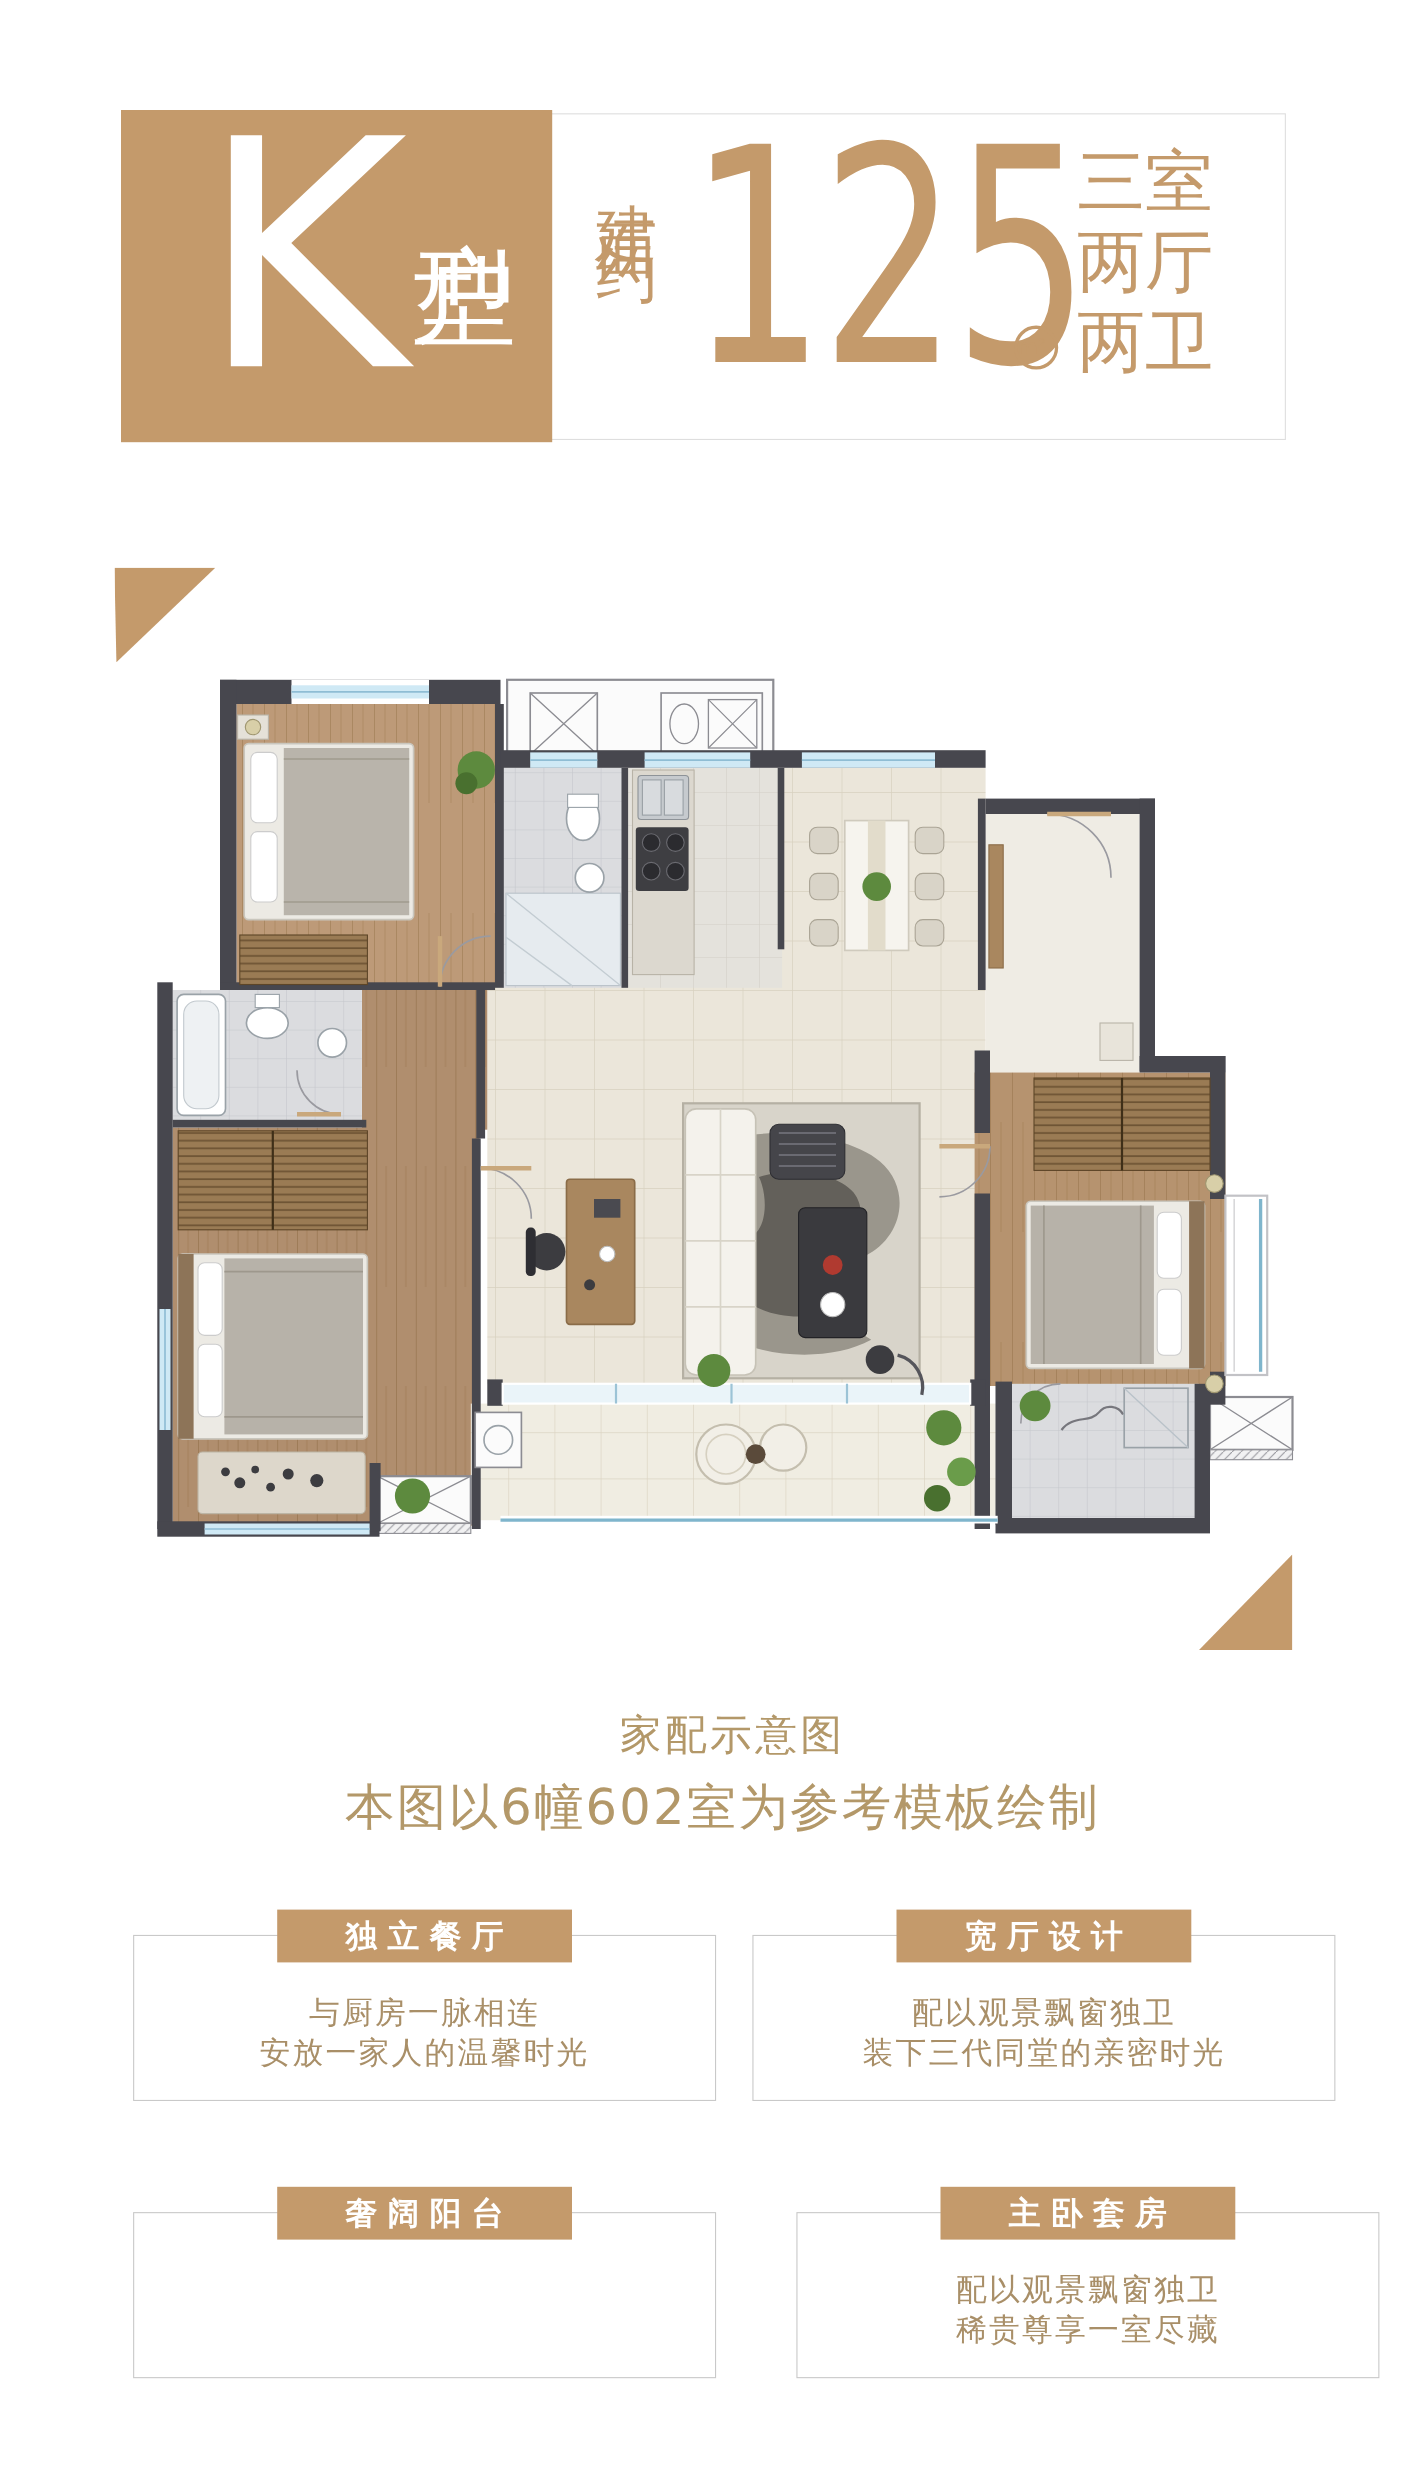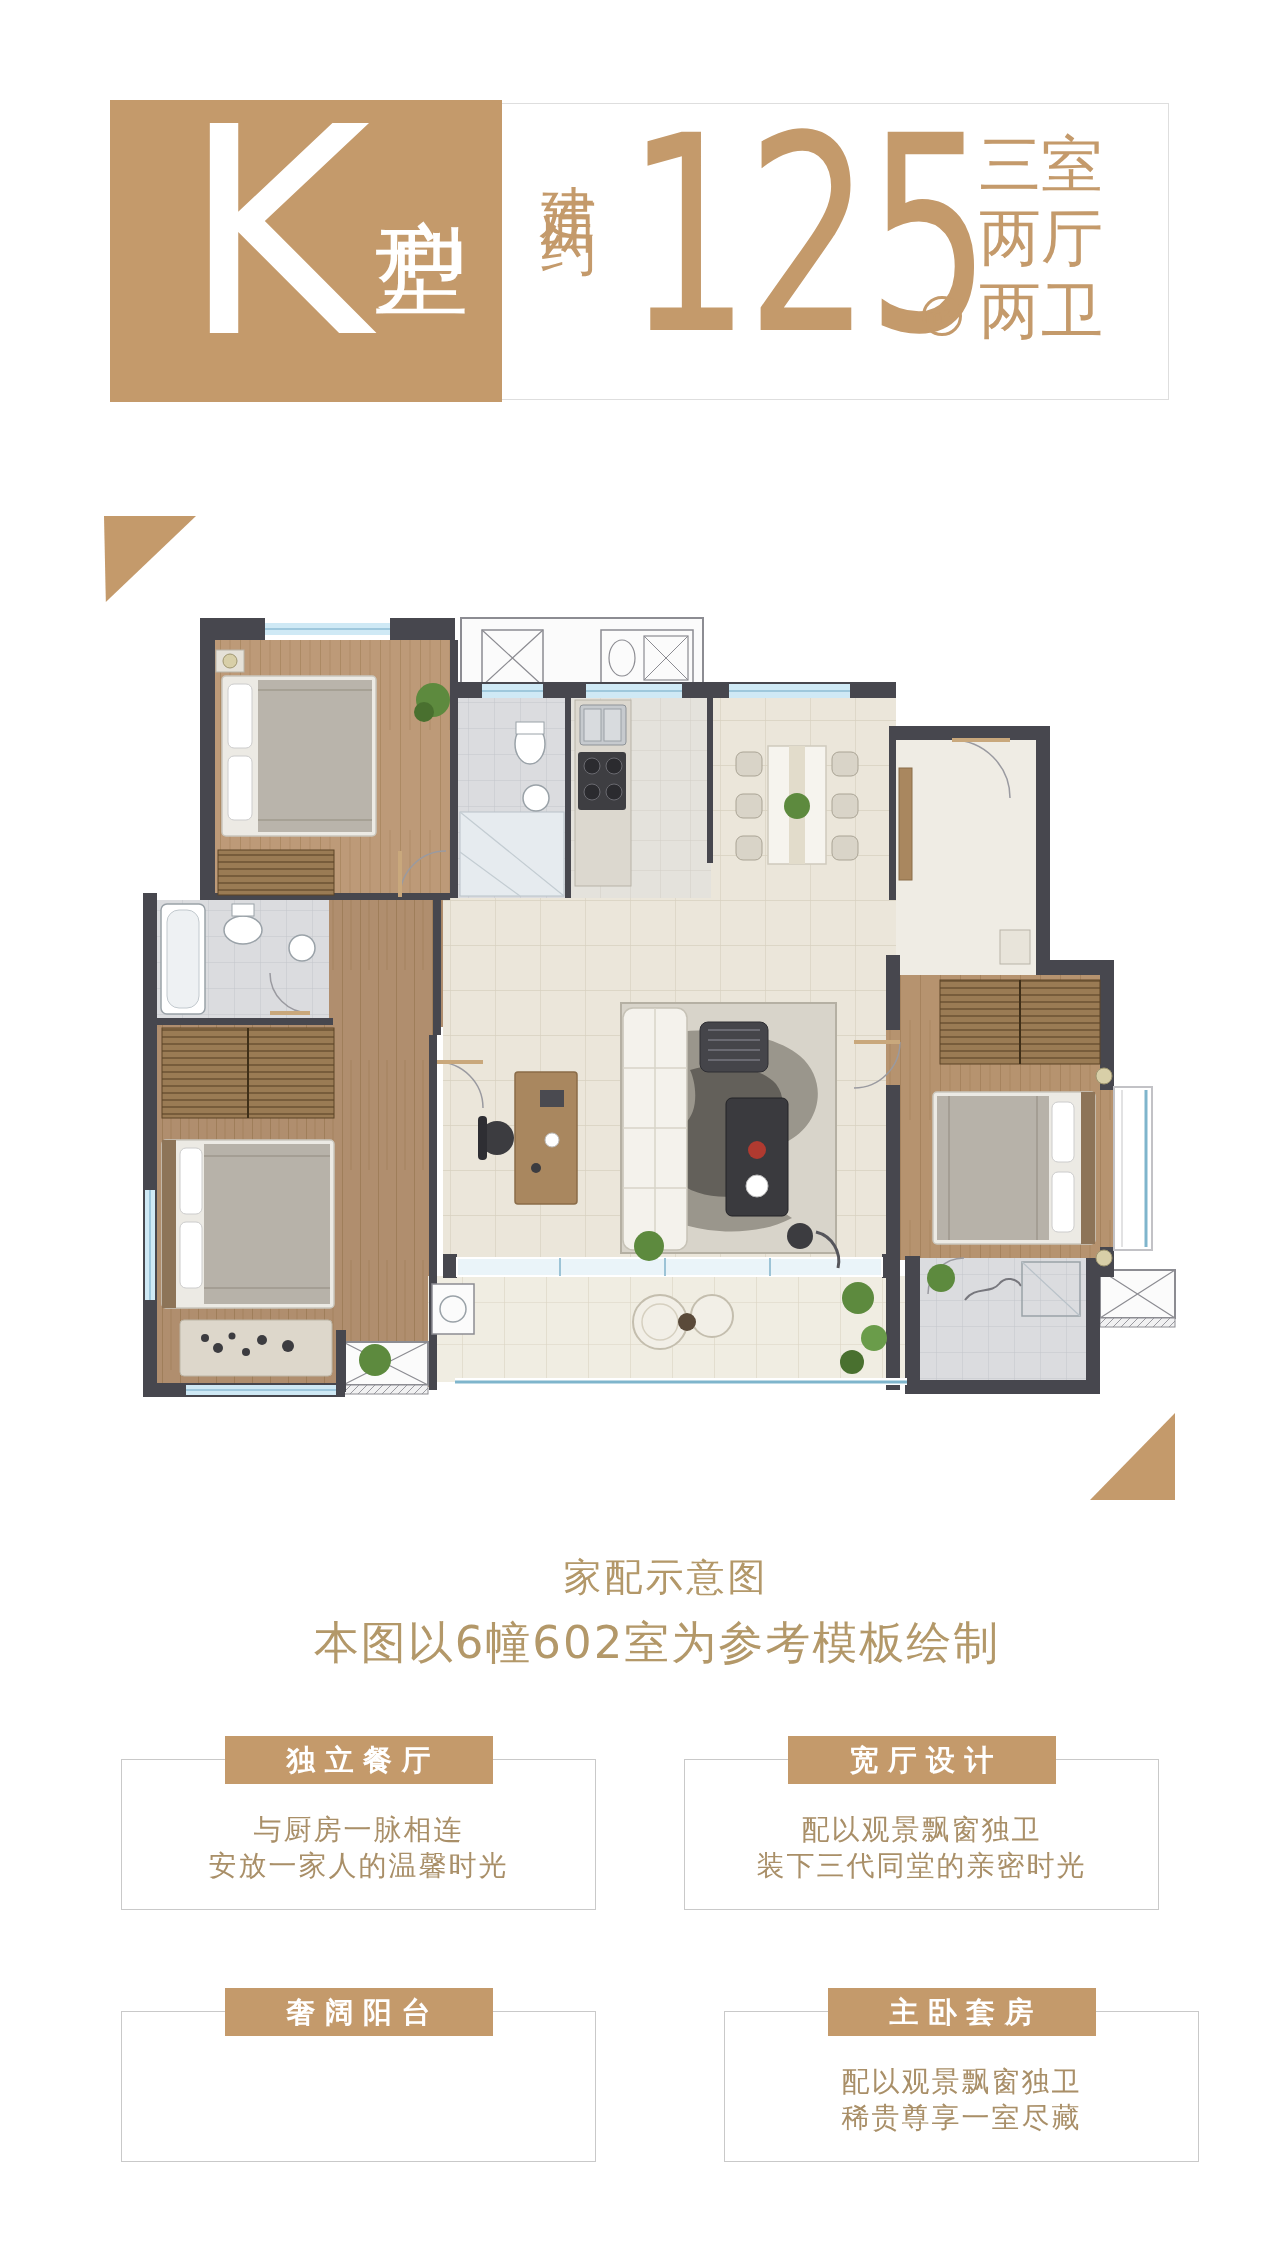--- a/index.html
+++ b/index.html
@@ -31,21 +31,21 @@
 
   
   .plan{left:140px;top:610px;width:1040px;height:980px;}
 
   
   .caption{left:0;width:1280px;text-align:center;color:#b39869;}
   .cap1{top:1556px;font-size:38px;line-height:42px;letter-spacing:3px;padding-left:26px;}
   .cap2{top:1621px;font-size:45px;line-height:44px;letter-spacing:2px;margin-left:17px;}
 
   
-  .fbox{width:475px;height:151px;border:1px solid #c9c9c9;box-sizing:border-box;background:#fff;}
+  .fbox{width:530px;height:151px;border:1px solid #c9c9c9;box-sizing:border-box;background:#fff;}
   .fbar{width:268px;height:48px;background:#c49a6b;color:#ffffff;font-size:29px;font-weight:700;
         line-height:48px;text-align:center;letter-spacing:0.32em;text-indent:0.32em;
         position:absolute;left:50%;top:-24px;transform:translateX(-50%);}
   .flines{padding-top:52px;text-align:center;color:#a98f68;font-size:28px;line-height:36px;letter-spacing:2px;}
 </style>
 </head>
 <body>
 
 <div class="abs hdr-frame"></div>
 <div class="abs hdr-tanbox"></div>

